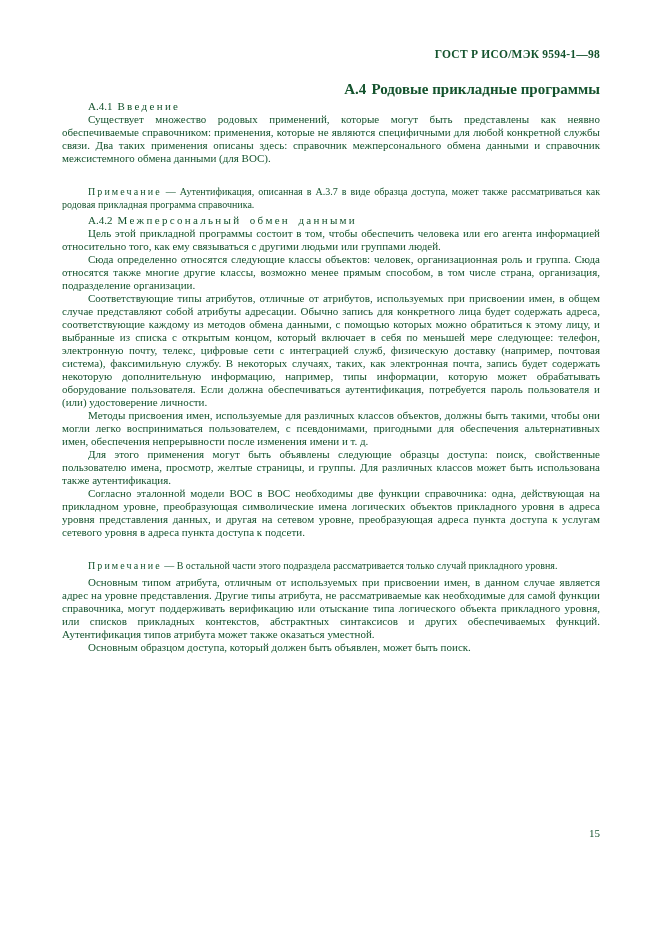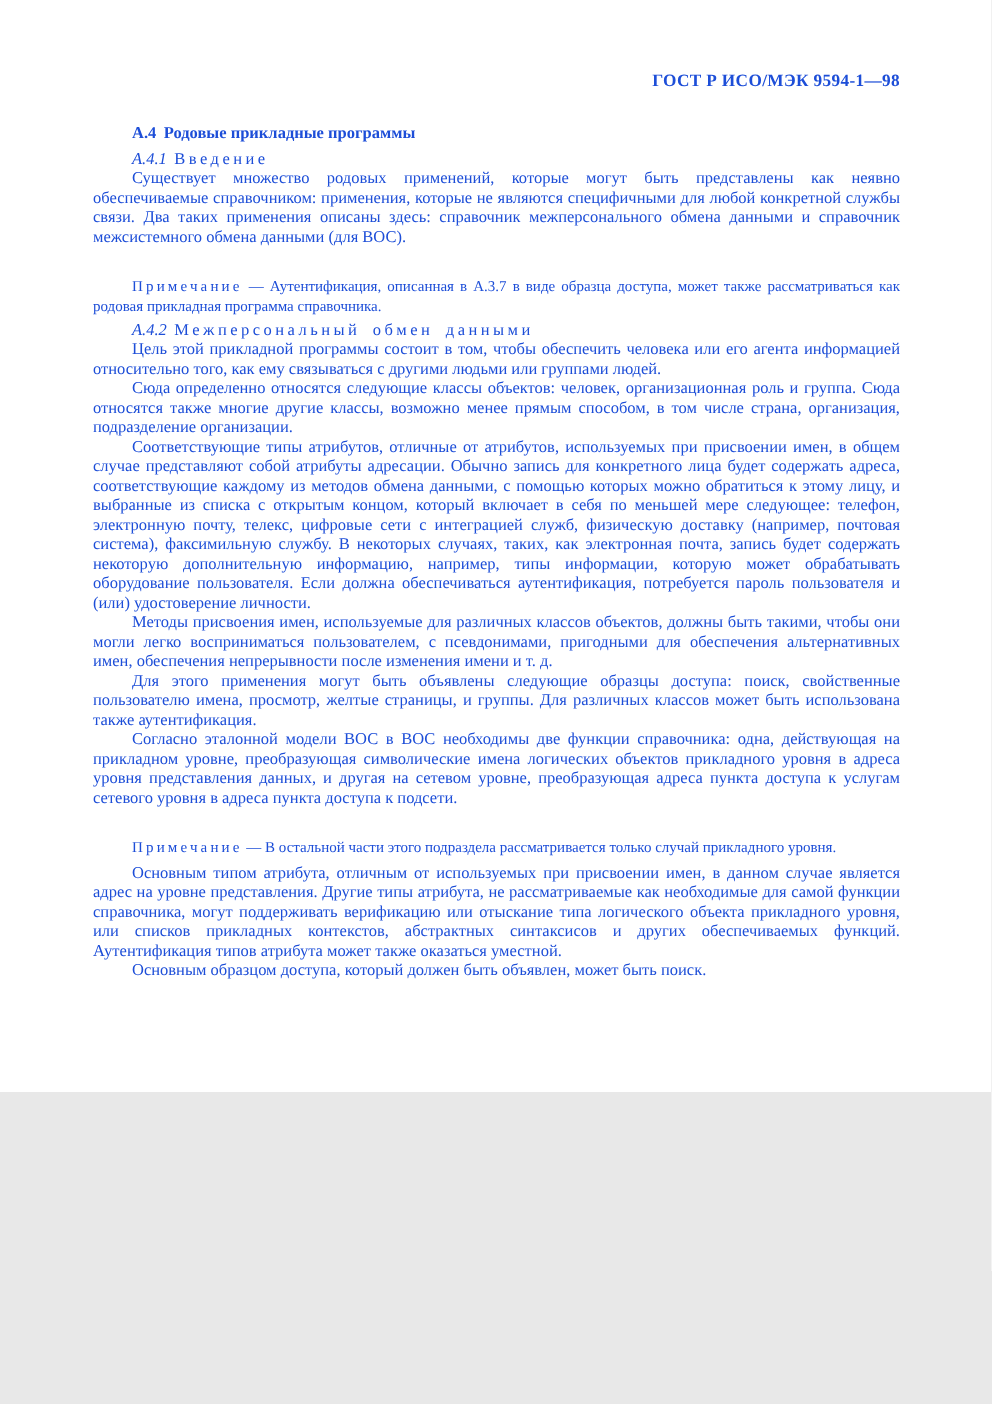--- a/index.html
+++ b/index.html
@@ -1,56 +1,57 @@
 <!DOCTYPE html>
 <html><head>
 <meta charset="utf-8">
 <style>
   * { margin: 0; padding: 0; box-sizing: border-box; }
   html, body { background: #e8e8e8; }
   .page {
     position: relative;
     width: 661px;
-    height: 728px;
+    height: 936px;
     background: #ffffff;
     font-family: "Liberation Serif", "DejaVu Serif", serif;
-    color: #1d4ed8;
+    color: #14532d;
     overflow: hidden;
   }
   .running-header {
     position: absolute;
     top: 48px;
     right: 61px;
     font-size: 11.5px;
     font-weight: bold;
     letter-spacing: 0.02em;
     white-space: nowrap;
   }
   .content {
     position: absolute;
     top: 83px;
     left: 62px;
     width: 538px;
   }
   .section-heading {
-    font-size: 11px;
+    font-size: 15px;
     font-weight: bold;
     text-indent: 26px;
     margin-bottom: 4px;
     line-height: 13px;
+    text-align: right;
   }
   .section-heading .num { margin-right: 5px; }
   .para {
     font-size: 11px;
     line-height: 13px;
     text-align: justify;
     text-indent: 26px;
   }
   .subheading { text-align: left; }
-  .subheading .num { margin-right: 5px; font-style: italic; }
+  .subheading .num { margin-right: 5px; }
   .spaced {
     letter-spacing: 0.21em;
     word-spacing: 0.3em;
   }
   .note {
     font-size: 10px;
     line-height: 12.5px;
     margin: 21px 0 3px 0;
   }
   .page-number {

